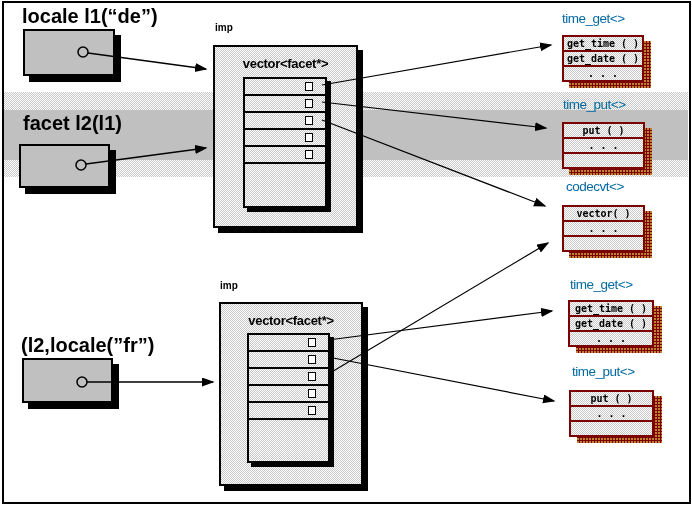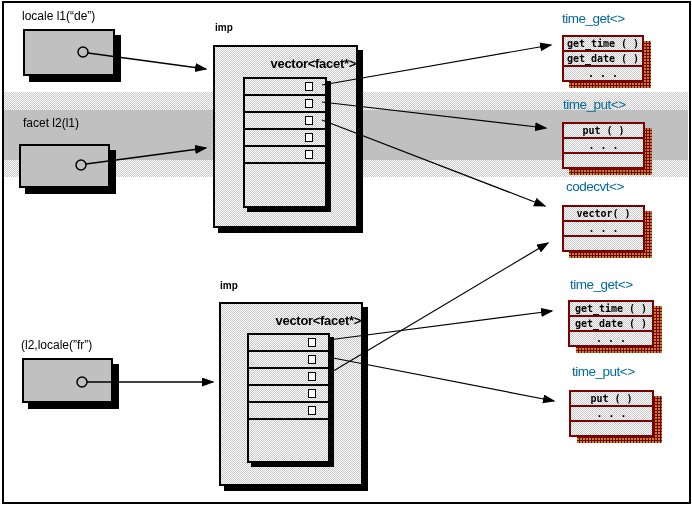--- a/index.html
+++ b/index.html
@@ -17,21 +17,21 @@
     background:repeating-conic-gradient(#c8c8c8 0% 25%, #ffffff 0% 50%) 0 0/2px 2px;
   }
   .solidgray{background:#c0c0c0;}
   
   .band{position:absolute;left:4px;width:684px;z-index:1;}
   #band-top{top:92px;height:18px;}
   #band-mid{top:110px;height:50px;}
   #band-bot{top:160px;height:17px;}
   
   .loc-label{
-    position:absolute;z-index:3;font-weight:normal;font-size:12px;line-height:19px;
+    position:absolute;z-index:3;font-weight:bold;font-size:20px;line-height:19px;
     color:#000;white-space:pre;
   }
   .loc-box{
     position:absolute;z-index:3;background:#c0c0c0;border:2px solid #000;
     box-shadow:6px 6px 0 #000;
   }
   #l1-label{left:22px;top:7px;}
   #l1-box{left:23px;top:29px;width:88px;height:43px;}
   #l2-label{left:23px;top:114px;}
   #l2-box{left:19px;top:144px;width:87px;height:40px;}
@@ -40,21 +40,21 @@
   
   .imp-label{position:absolute;z-index:3;font-weight:bold;font-size:10px;color:#000;}
   .imp-box{
     position:absolute;z-index:2;border:2px solid #000;box-shadow:5px 5px 0 #000;
   }
   #imp1-label{left:215px;top:22px;}
   #imp1-box{left:213px;top:45px;width:141px;height:179px;}
   #imp2-label{left:220px;top:280px;}
   #imp2-box{left:219px;top:302px;width:140px;height:180px;}
   .vec-label{
-    position:absolute;left:0;right:0;top:9px;text-align:right;
+    position:absolute;left:0;right:0;top:9px;text-align:center;
     font-weight:bold;font-size:13px;letter-spacing:-0.3px;color:#000;
   }
   .vtable{
     position:absolute;border:2px solid #000;box-shadow:4px 4px 0 #000;
     display:flex;flex-direction:column;
   }
   #imp1-box .vtable{left:28px;top:30px;width:80px;height:127px;}
   #imp2-box .vtable{left:26px;top:29px;width:79px;height:126px;}
   .vrow{
     height:15px;border-bottom:2px solid #000;

